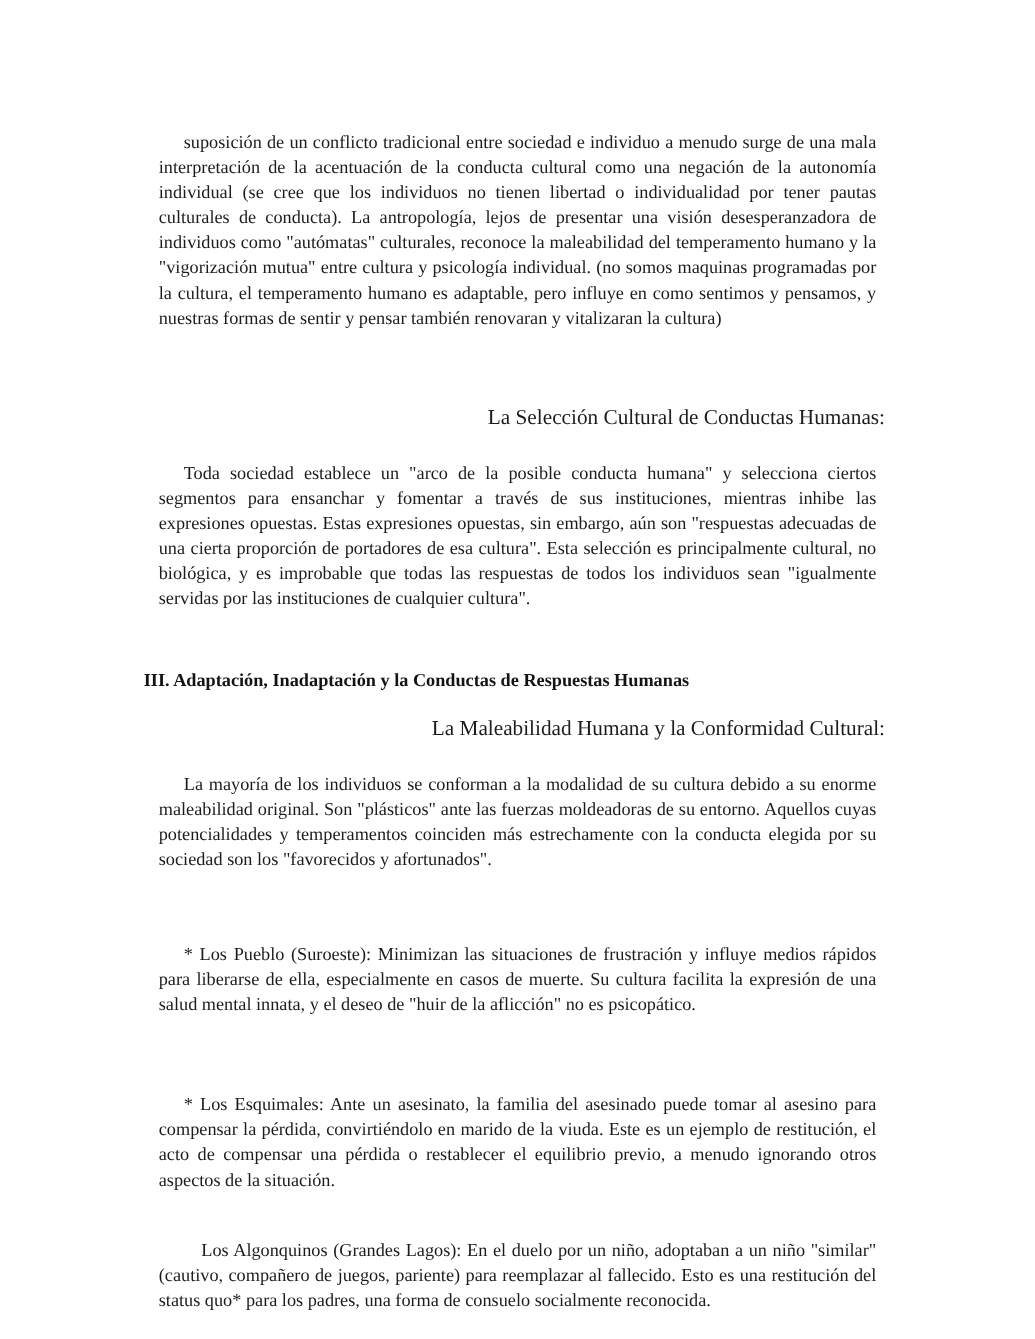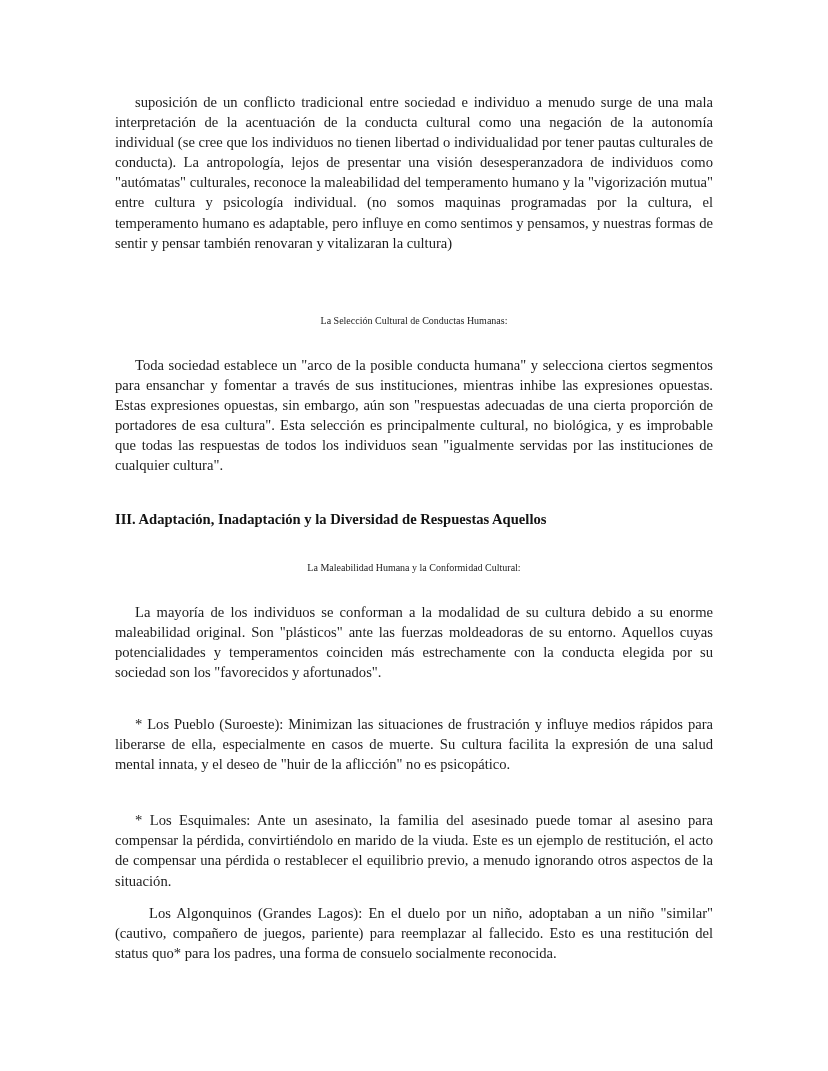--- a/index.html
+++ b/index.html
@@ -21,21 +21,21 @@
     overflow: hidden;
     box-sizing: border-box;
   }
   .content {
     position: absolute;
     left: 115px;
     top: 92px;
     width: 598px;
   }
   .para {
-    margin: 0;
+    margin: 12px;
     font-size: 14.6px;
     line-height: 20.1px;
     text-align: justify;
     text-justify: inter-word;
     hyphens: none;
     color: #1b1b1b;
   }
   
   .indent {
     text-indent: 20px;
@@ -50,24 +50,24 @@
   }
   .heading {
     margin: 0;
     font-size: 14.6px;
     line-height: 20.1px;
     font-weight: bold;
     text-align: left;
     color: #131313;
   }
   .label {
-    margin: 16px;
-    font-size: 10px;
+    margin: 5px;
+    font-size: 17px;
     line-height: 20.1px;
-    text-align: center;
+    text-align: right;
     color: #1b1b1b;
   }
   
   .gap-xs { height: 8px; }
   .gap-sm { height: 12px; }
   .gap-lg { height: 34px; }
   .gap-xl { height: 42px; }
 </style>
 </head>
 <body>
@@ -80,21 +80,21 @@
     <div class="gap-xl"></div>
 
     <p class="label">La Selección Cultural de Conductas Humanas:</p>
 
     <div class="gap-xs"></div>
 
     <p class="para indent">Toda sociedad establece un "arco de la posible conducta humana" y selecciona ciertos segmentos para ensanchar y fomentar a través de sus instituciones, mientras inhibe las expresiones opuestas. Estas expresiones opuestas, sin embargo, aún son "respuestas adecuadas de una cierta proporción de portadores de esa cultura". Esta selección es principalmente cultural, no biológica, y es improbable que todas las respuestas de todos los individuos sean "igualmente servidas por las instituciones de cualquier cultura".</p>
 
     <div class="gap-lg"></div>
 
-    <h2 class="heading">III. Adaptación, Inadaptación y la Diversidad de Respuestas Aquellos</h2>
+    <h2 class="heading">III. Adaptación, Inadaptación y la Conductas de Respuestas Humanas</h2>
 
     <div class="gap-sm"></div>
 
     <p class="label">La Maleabilidad Humana y la Conformidad Cultural:</p>
 
     <div class="gap-xs"></div>
 
     <p class="para indent">La mayoría de los individuos se conforman a la modalidad de su cultura debido a su enorme maleabilidad original. Son "plásticos" ante las fuerzas moldeadoras de su entorno. Aquellos cuyas potencialidades y temperamentos coinciden más estrechamente con la conducta elegida por su sociedad son los "favorecidos y afortunados".</p>
 
     <div class="gap-sm"></div>

